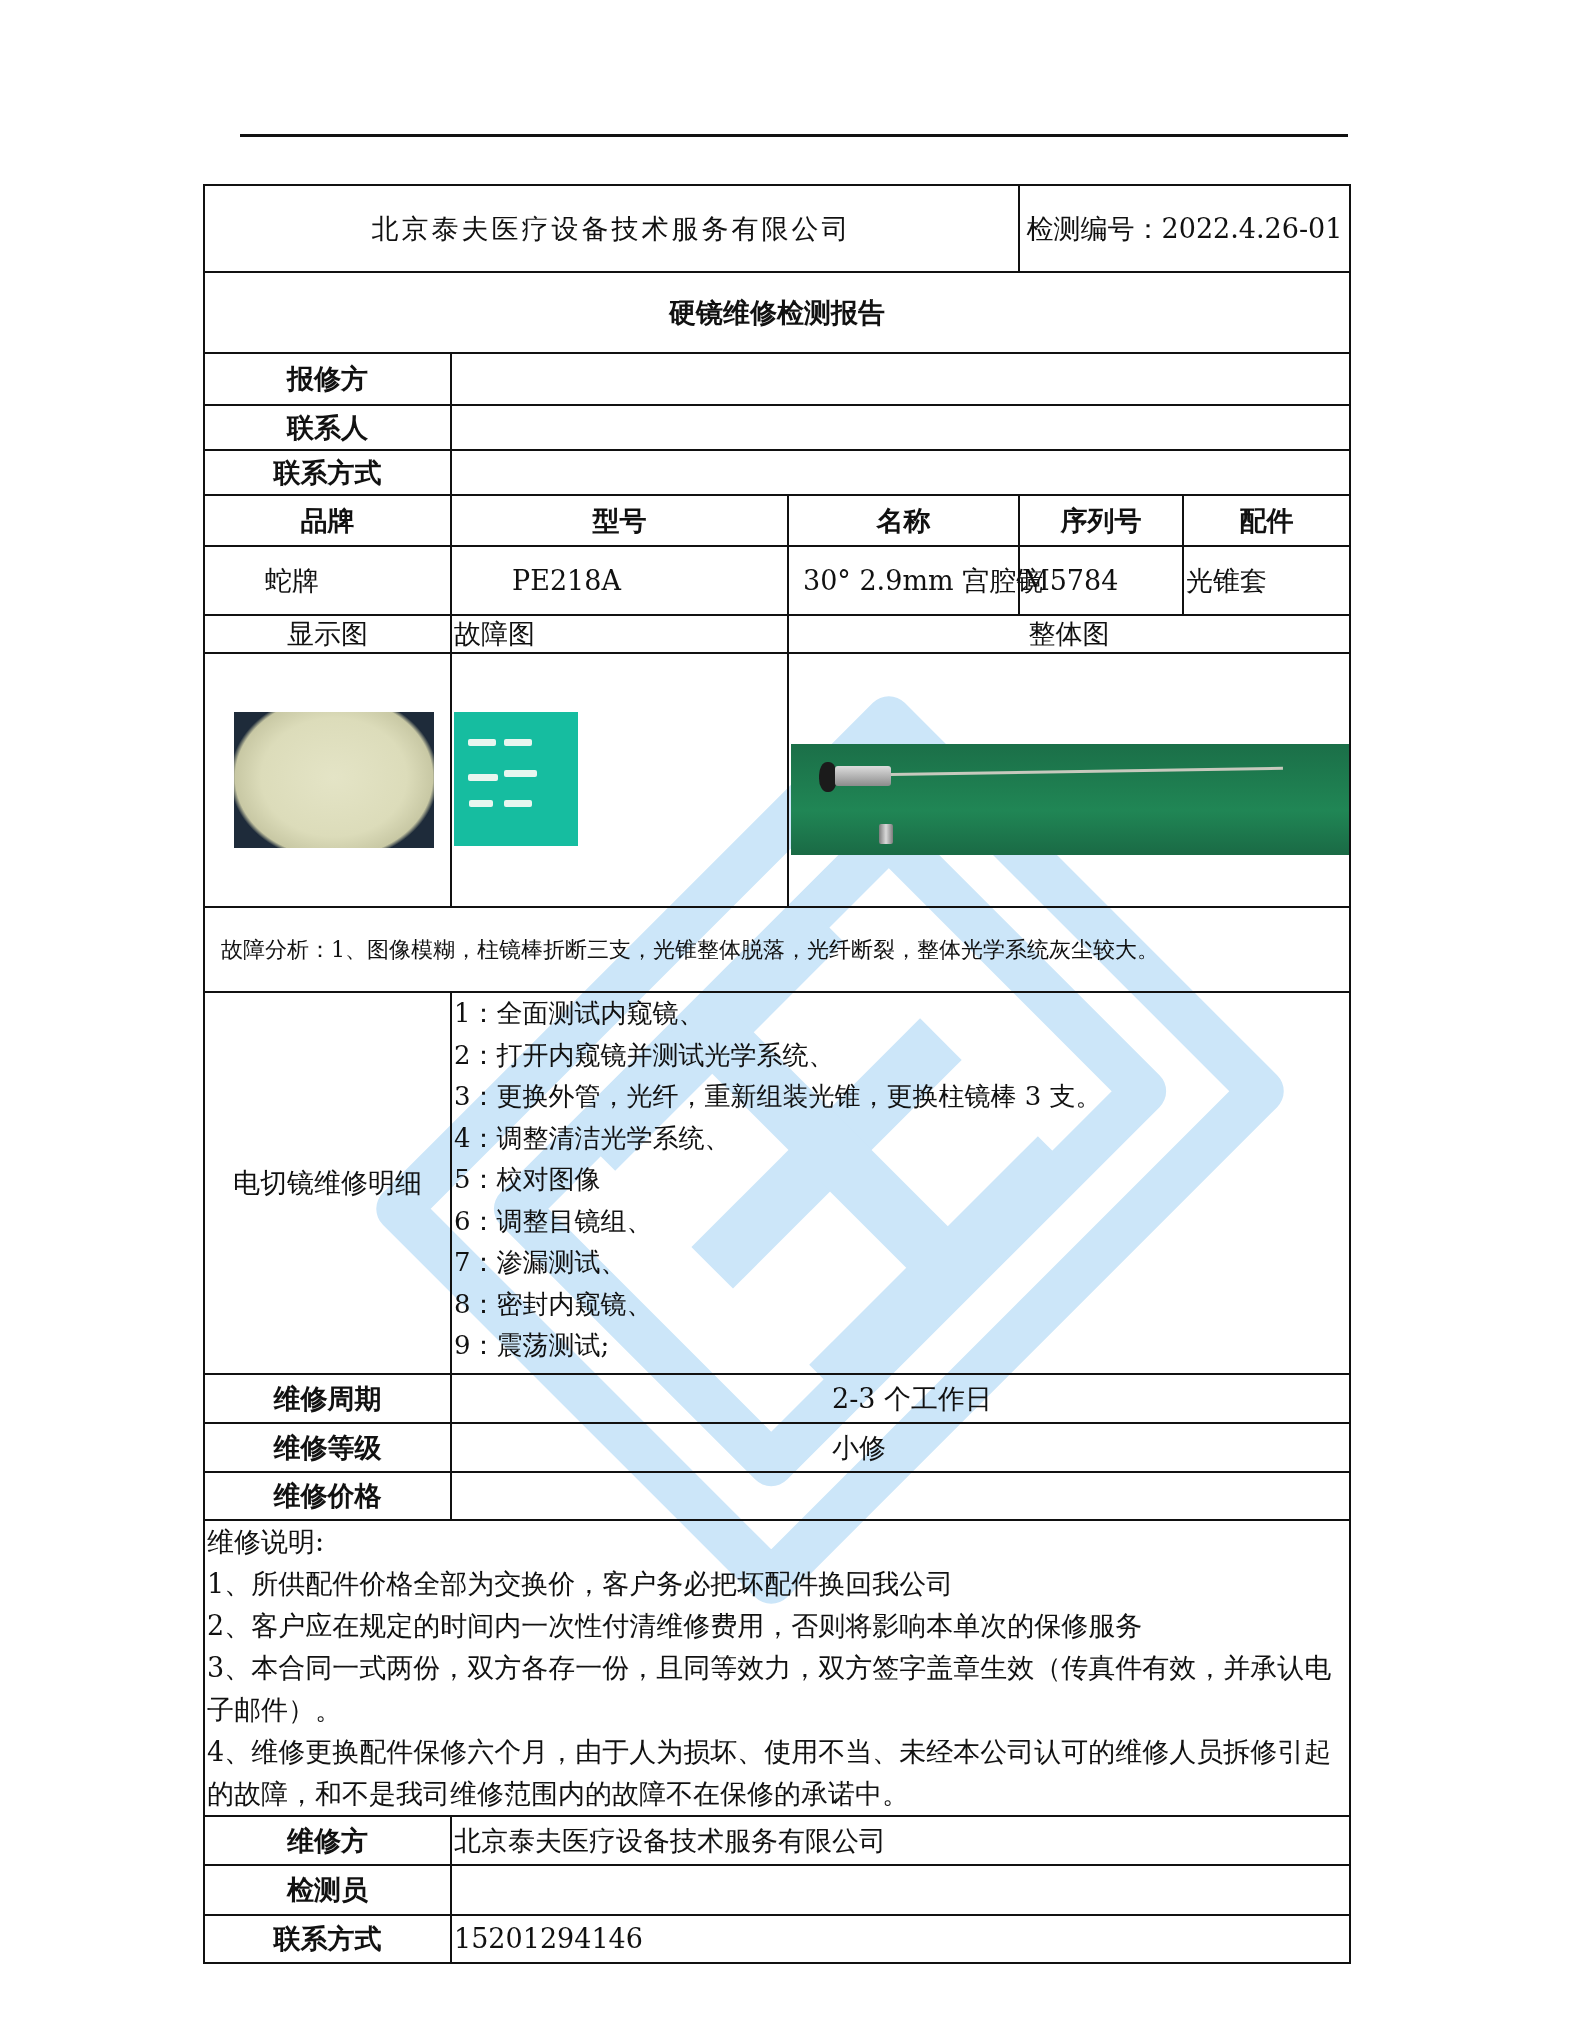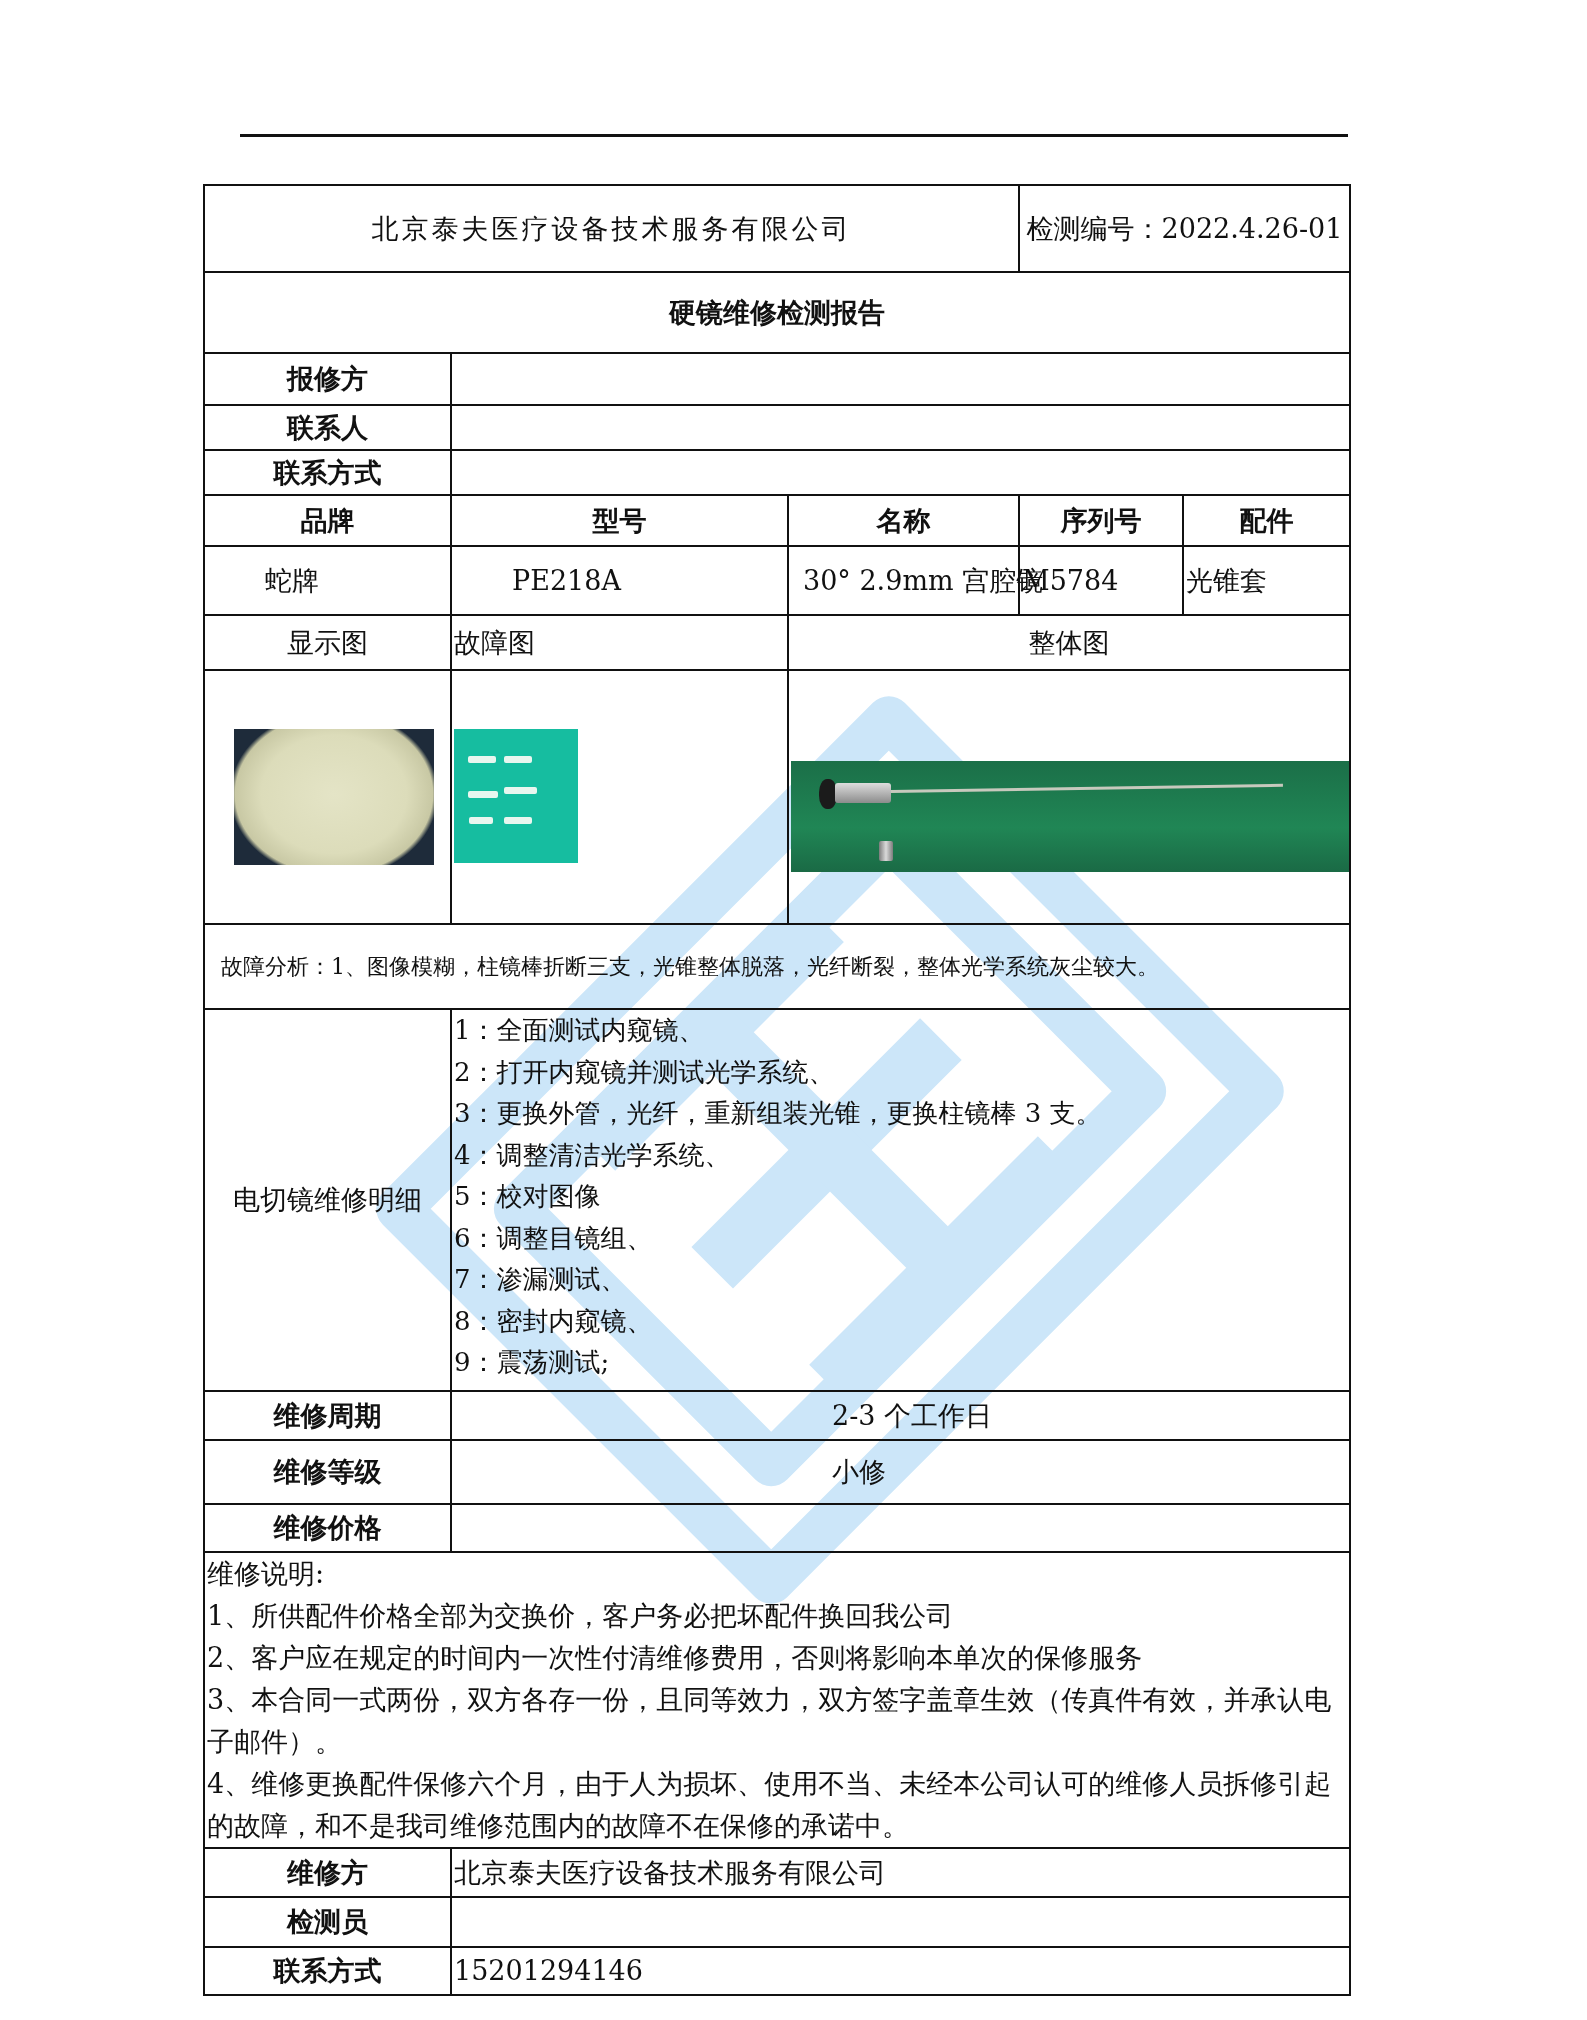--- a/index.html
+++ b/index.html
@@ -90,21 +90,21 @@
     <td class="lbl">配件</td>
   </tr>
   <tr style="height:69px">
     <td class="val" style="padding-left:60px">蛇牌</td>
     <td class="val" style="padding-left:60px">PE218A</td>
     <td class="val" style="padding-left:14px;white-space:nowrap">30° 2.9mm 宫腔镜</td>
     <td class="val" style="padding-left:2px">M5784</td>
     <td class="val" style="padding-left:2px">光锥套</td>
   </tr>
 
-  <tr style="height:55px">
+  <tr style="height:38px">
     <td class="val c">显示图</td>
     <td class="val" style="padding-left:2px">故障图</td>
     <td colspan="3" class="val c">整体图</td>
   </tr>
 
   <tr style="height:254px">
     <td class="img-cell">
       <div class="pic pic-display"></div>
     </td>
     <td class="img-cell">
@@ -143,21 +143,21 @@
       <div>7：渗漏测试、</div>
       <div>8：密封内窥镜、</div>
       <div>9：震荡测试;</div>
     </td>
   </tr>
 
   <tr style="height:49px">
     <td class="lbl">维修周期</td>
     <td colspan="4" class="val" style="padding-left:380px">2-3 个工作日</td>
   </tr>
-  <tr style="height:64px">
+  <tr style="height:49px">
     <td class="lbl">维修等级</td>
     <td colspan="4" class="val" style="padding-left:380px">小修</td>
   </tr>
   <tr style="height:48px">
     <td class="lbl">维修价格</td>
     <td colspan="4" class="val"></td>
   </tr>
 
   <tr style="height:295px">
     <td colspan="5" class="notes" style="padding:0 2px;vertical-align:top">

